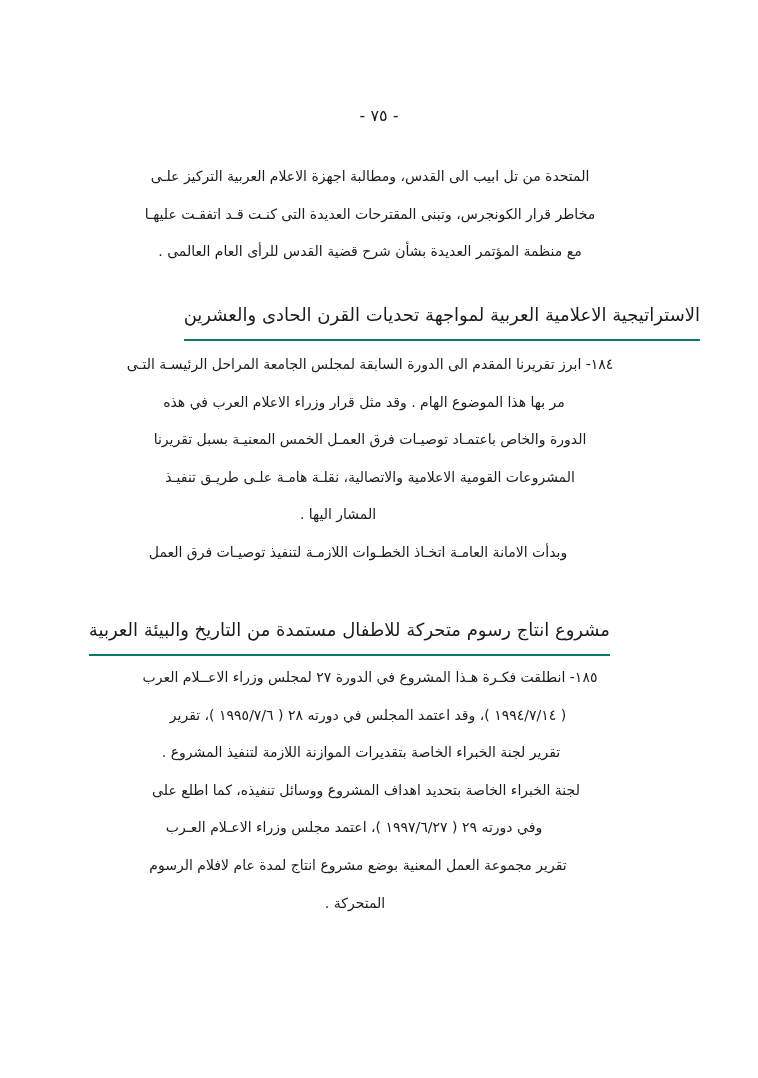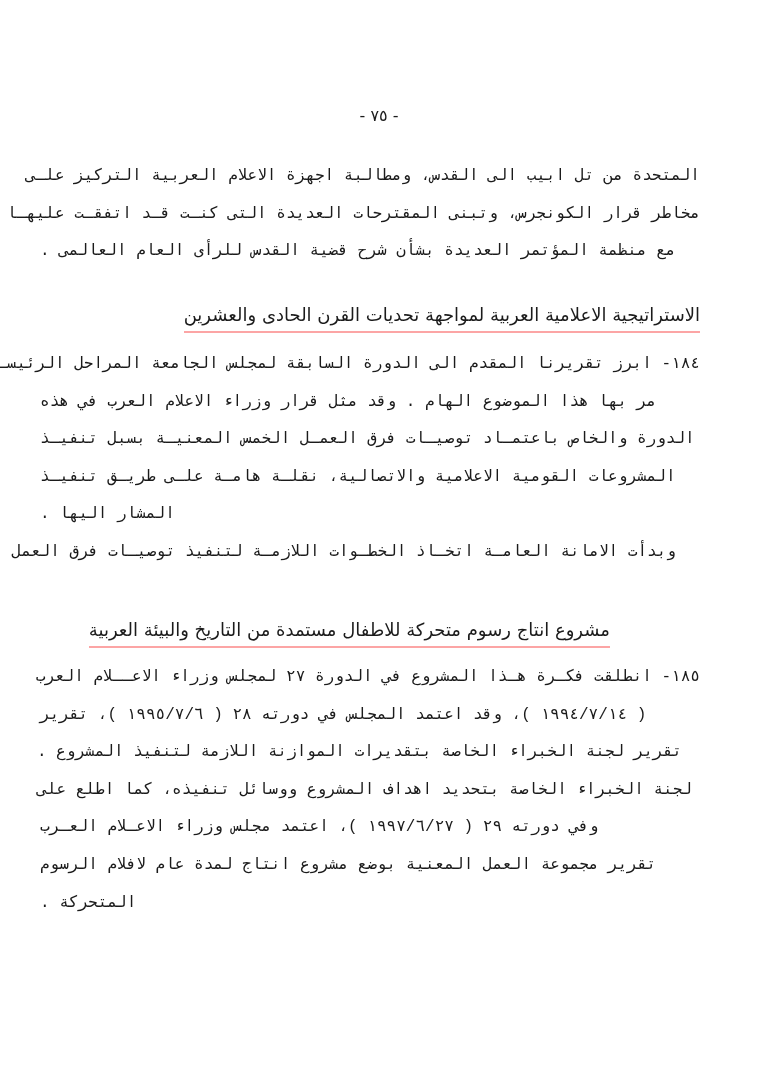--- a/index.html
+++ b/index.html
@@ -29,41 +29,40 @@
     direction: ltr;
   }
   .para {
     position: absolute;
     right: 58px;
     left: 40px;
     direction: rtl;
   }
   .para .line {
     line-height: 37.6px;
-    font-size: 16px;
-    text-align: left;
+    font-size: 14px;
+    text-align: center;
     white-space: nowrap;
     direction: rtl;
-    font-family: Liberation Mono, monospace;
   }
   .para-intro  { top: 158px; }
   .para-184    { top: 346px; }
   .para-185    { top: 659px; }
   .heading {
     position: absolute;
     right: 58px;
     direction: rtl;
     font-size: 18px;
     white-space: nowrap;
     text-align: right;
   }
   .heading .heading-text {
     display: inline-block;
-    padding-bottom: 6px;
-    border-bottom: 2px solid #fca5a5;
+    padding-bottom: 14px;
+    border-bottom: 2px solid #0f766e;
   }
   .heading-strategy { top: 304px; }
   .heading-cartoon  { top: 619px; right: 148px; text-decoration: underline; }
 </style>
 </head>
 <body>
 
 <div class="page">
 
   <div class="page-number">- ٧٥ -</div>
@@ -74,21 +73,21 @@
     <div class="line">مع منظمة المؤتمر العديدة بشأن شرح قضية القدس للرأى العام العالمى .</div>
   </div>
 
   <div class="heading heading-strategy">
     <span class="heading-text">الاستراتيجية الاعلامية العربية لمواجهة تحديات القرن الحادى والعشرين</span>
   </div>
 
   <div class="para para-184">
     <div class="line">١٨٤- ابرز تقريرنا المقدم الى الدورة السابقة لمجلس الجامعة  المراحل الرئيسـة التـى</div>
     <div class="line" style="padding-left:0;padding-right:12px">مر بها هذا الموضوع الهام . وقد مثل قرار وزراء الاعلام العرب في هذه</div>
-    <div class="line">الدورة والخاص باعتمـاد توصيـات فرق العمـل الخمس المعنيـة بسبل تنفيـذ</div>
+    <div class="line">الدورة والخاص باعتمـاد توصيـات فرق العمـل الخمس المعنيـة بسبل تقريرنا</div>
     <div class="line">المشروعات القومية الاعلامية والاتصالية، نقلـة هامـة علـى طريـق تنفيـذ</div>
     <div class="line" style="padding-right:64px">المشار اليها .</div>
     <div class="line" style="padding-right:24px">وبدأت الامانة العامـة اتخـاذ الخطـوات اللازمـة لتنفيذ توصيـات فرق العمل</div>
   </div>
 
   <div class="heading heading-cartoon">
     <span class="heading-text">مشروع انتاج رسوم متحركة للاطفال مستمدة من التاريخ والبيئة العربية</span>
   </div>
 
   <div class="para para-185">

